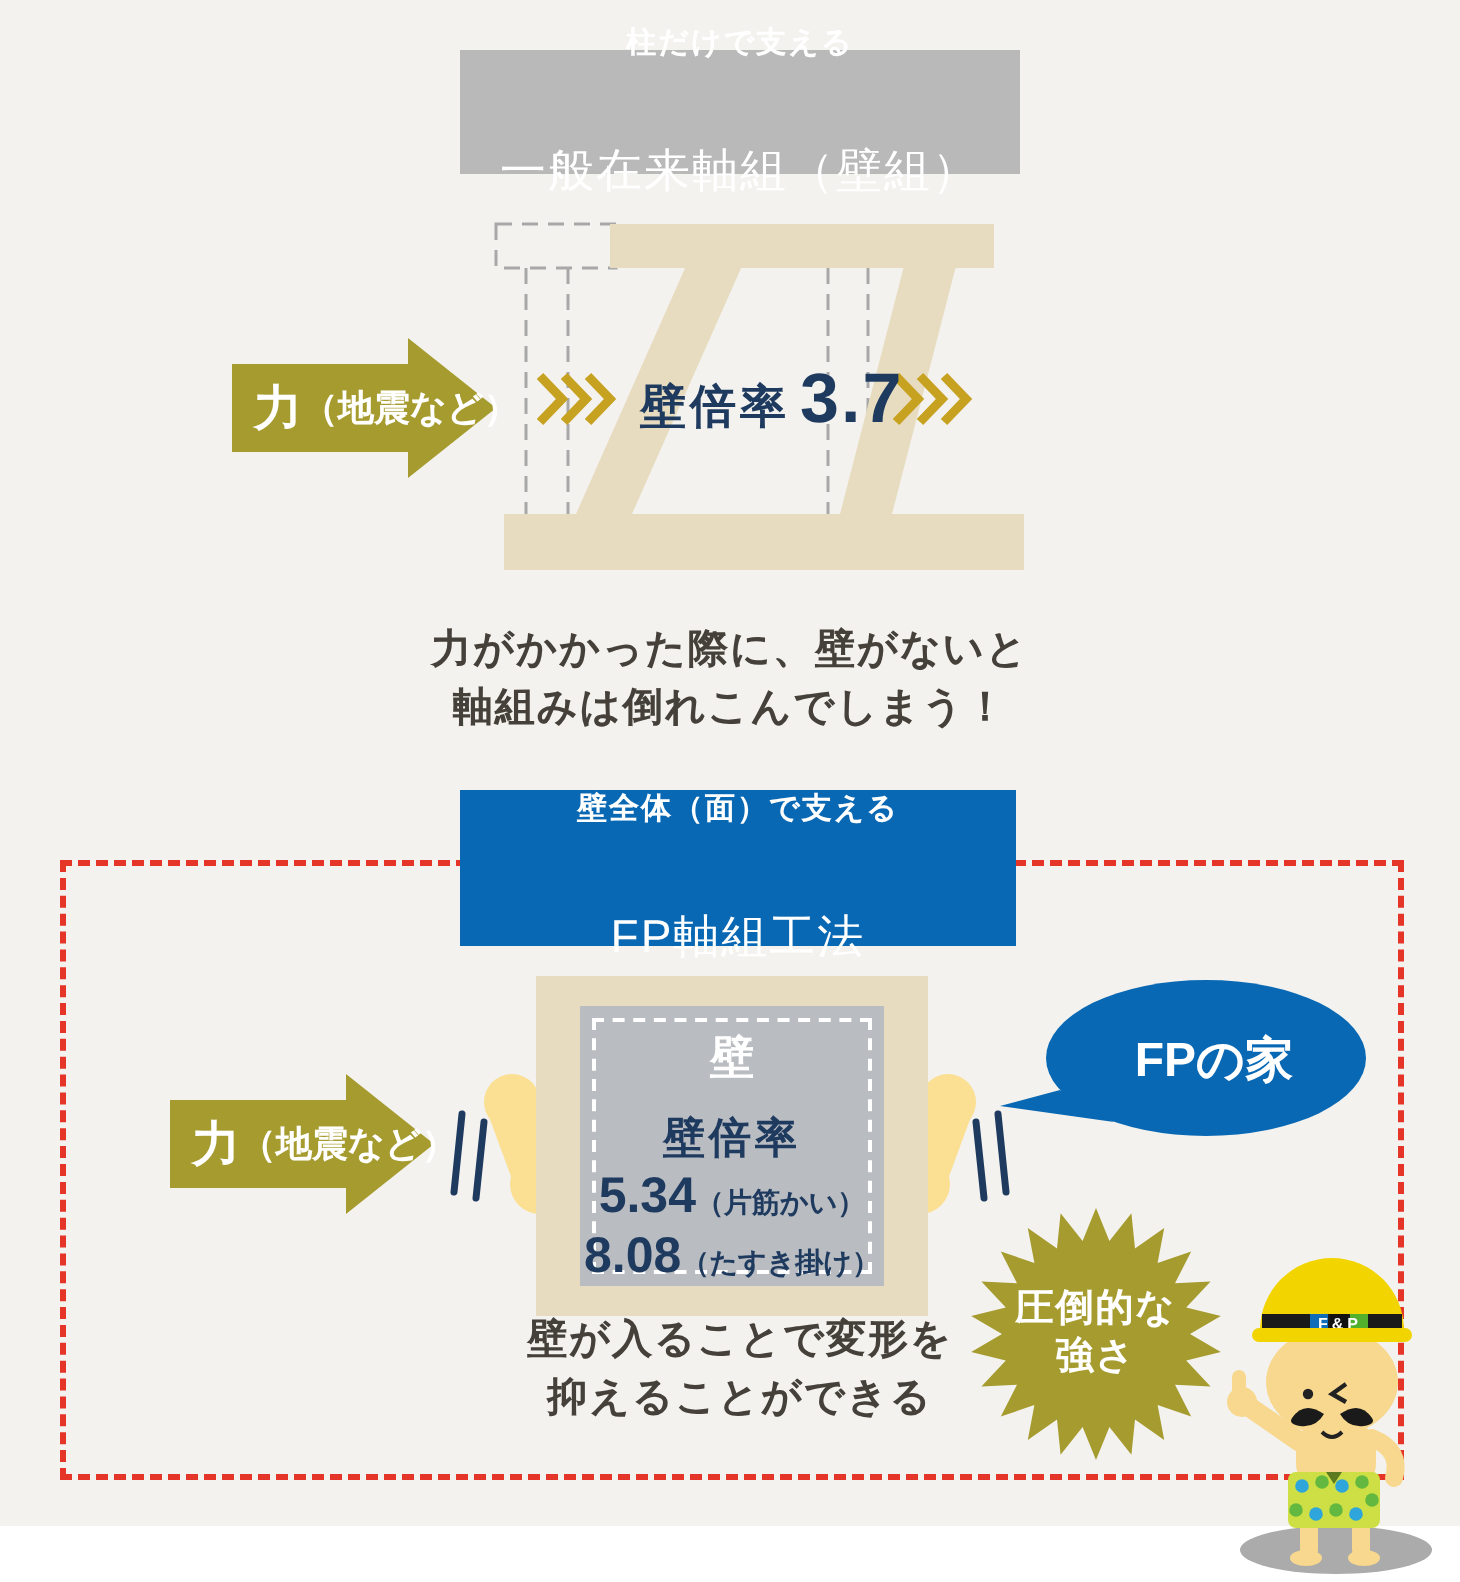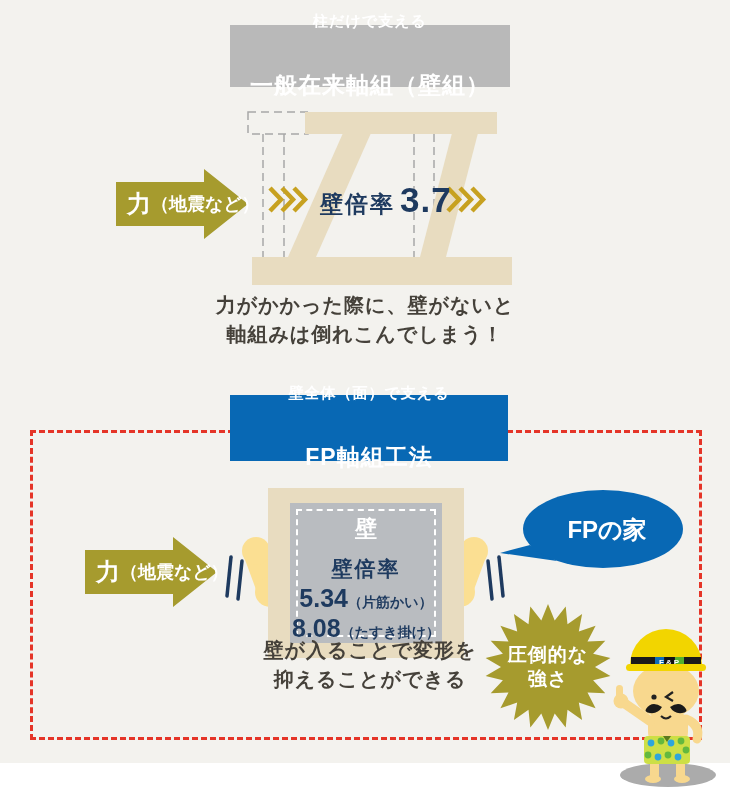--- a/index.html
+++ b/index.html
@@ -5,43 +5,43 @@
   * { margin:0; padding:0; box-sizing:border-box; }
   body { background:#fff; font-family:"Liberation Sans","DejaVu Sans",sans-serif; }
   .canvas { position:relative; width:730px; height:791px; background:#f3f2ee; overflow:hidden; }
   .abs { position:absolute; }
   .white-strip { left:0; top:763px; width:730px; height:28px; background:#ffffff; z-index:1; }
 
   
   .sec-header { display:flex; flex-direction:column; align-items:center; justify-content:center;
                 color:#fff; text-align:center; z-index:3;gap:36px; }
   .sec-header .l1 { font-size:15px; font-weight:bold; letter-spacing:1px; }
-  .sec-header .l2 { font-size:23px; font-weight:bold; letter-spacing:1px; margin-top:3px; }
+  .sec-header .l2 { font-size:23px; font-weight:normal; letter-spacing:1px; margin-top:3px; }
   .hdr-gray { left:230px; top:25px; width:280px; height:62px; background:#b9b9b9; }
-  .hdr-blue { left:230px; top:395px; width:278px; height:66px; background:#0868b4; }
+  .hdr-blue { left:230px; top:395px; width:278px; height:78px; background:#0868b4;justify-content:space-between; }
 
   
   .force-arrow { width:132px; height:70px; z-index:4; }
   .force-arrow .label { position:absolute; left:11px; top:0; height:70px; display:flex;
                         align-items:center; color:#fff; font-weight:bold; white-space:nowrap; }
   .force-arrow .main { font-size:24px; }
   .force-arrow .sub  { font-size:18px; }
   .arrow-top { left:116px; top:169px; }
   .arrow-bottom { left:85px; top:537px; }
 
   
   .ratio-row { display:flex; align-items:baseline; color:#1e3a5f; font-weight:bold; white-space:nowrap; z-index:4; }
   .ratio-top { left:320px; top:180px; }
   .ratio-top .lbl { font-size:23px; letter-spacing:2px; }
   .ratio-top .val { font-size:35px; margin-left:5px; letter-spacing:1px; }
 
   .chevrons { z-index:4; }
 
   .caption { text-align:center; font-weight:bold; color:#45413a; font-size:20px; line-height:1.45;
-             letter-spacing:1px; z-index:3; }
+             letter-spacing:1px; z-index:3;margin-top:20px; }
   .caption-top { left:115px; top:291px; width:500px; }
   .caption-bottom { left:170px; top:636px; width:400px; }
 
   
   .red-zone { left:30px; top:430px; width:672px; height:310px; border:3px dashed #e53528; z-index:2; }
 
   
   .frame2 { left:268px; top:488px; width:196px; height:170px; z-index:3; }
   .frame2 .beam-top { position:absolute; left:0; top:0; width:196px; height:15px; background:#e8dcc0; }
   .frame2 .beam-bottom { position:absolute; left:0; top:155px; width:196px; height:15px; background:#e8dcc0; }

